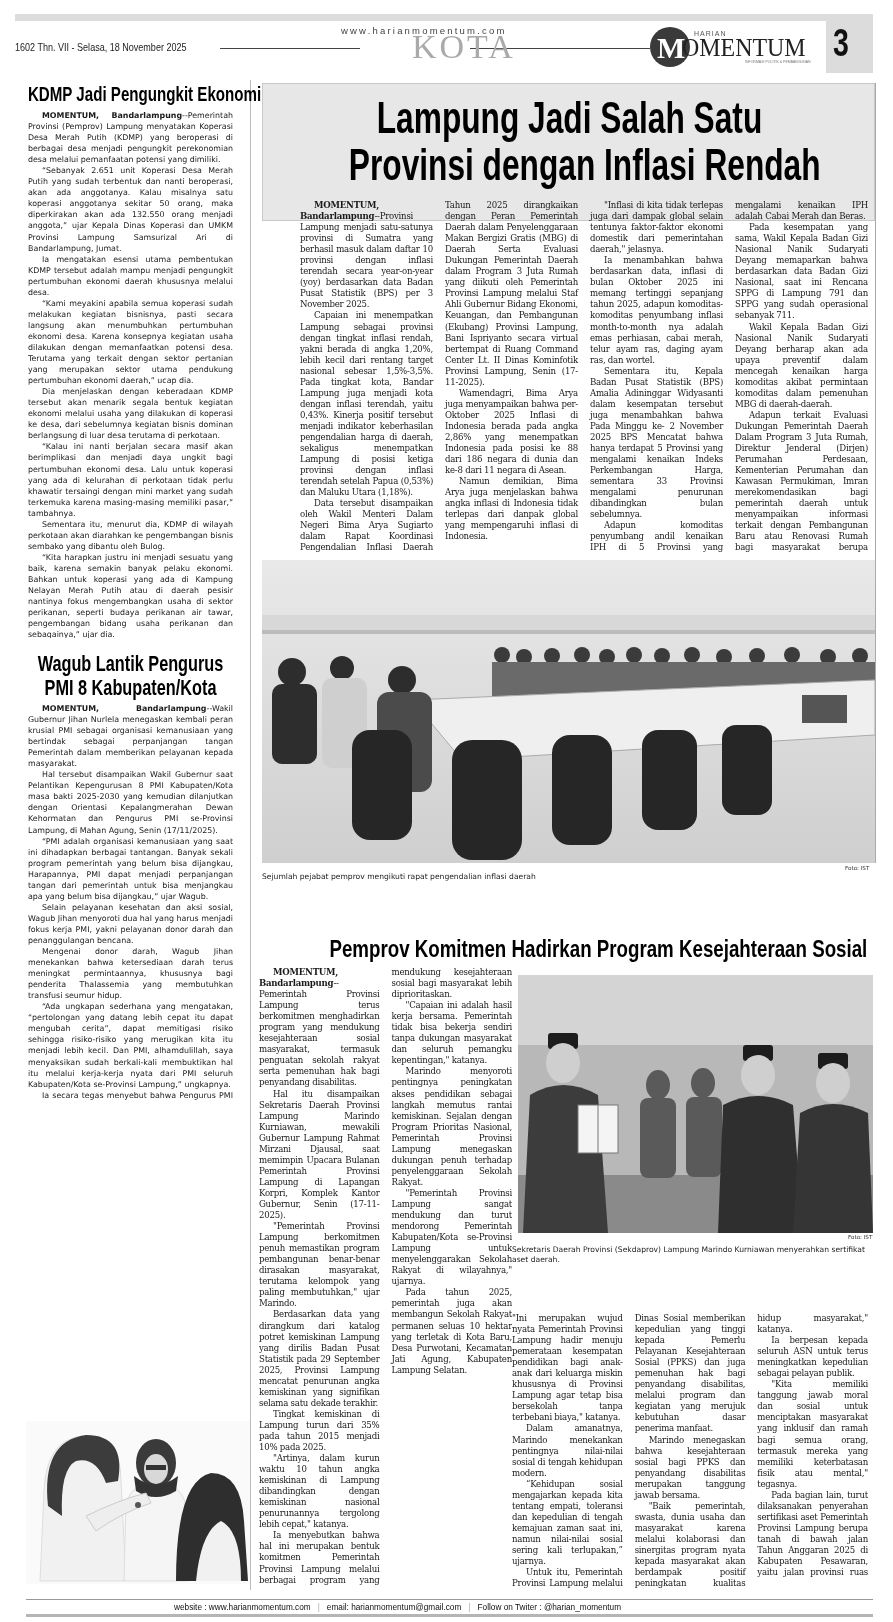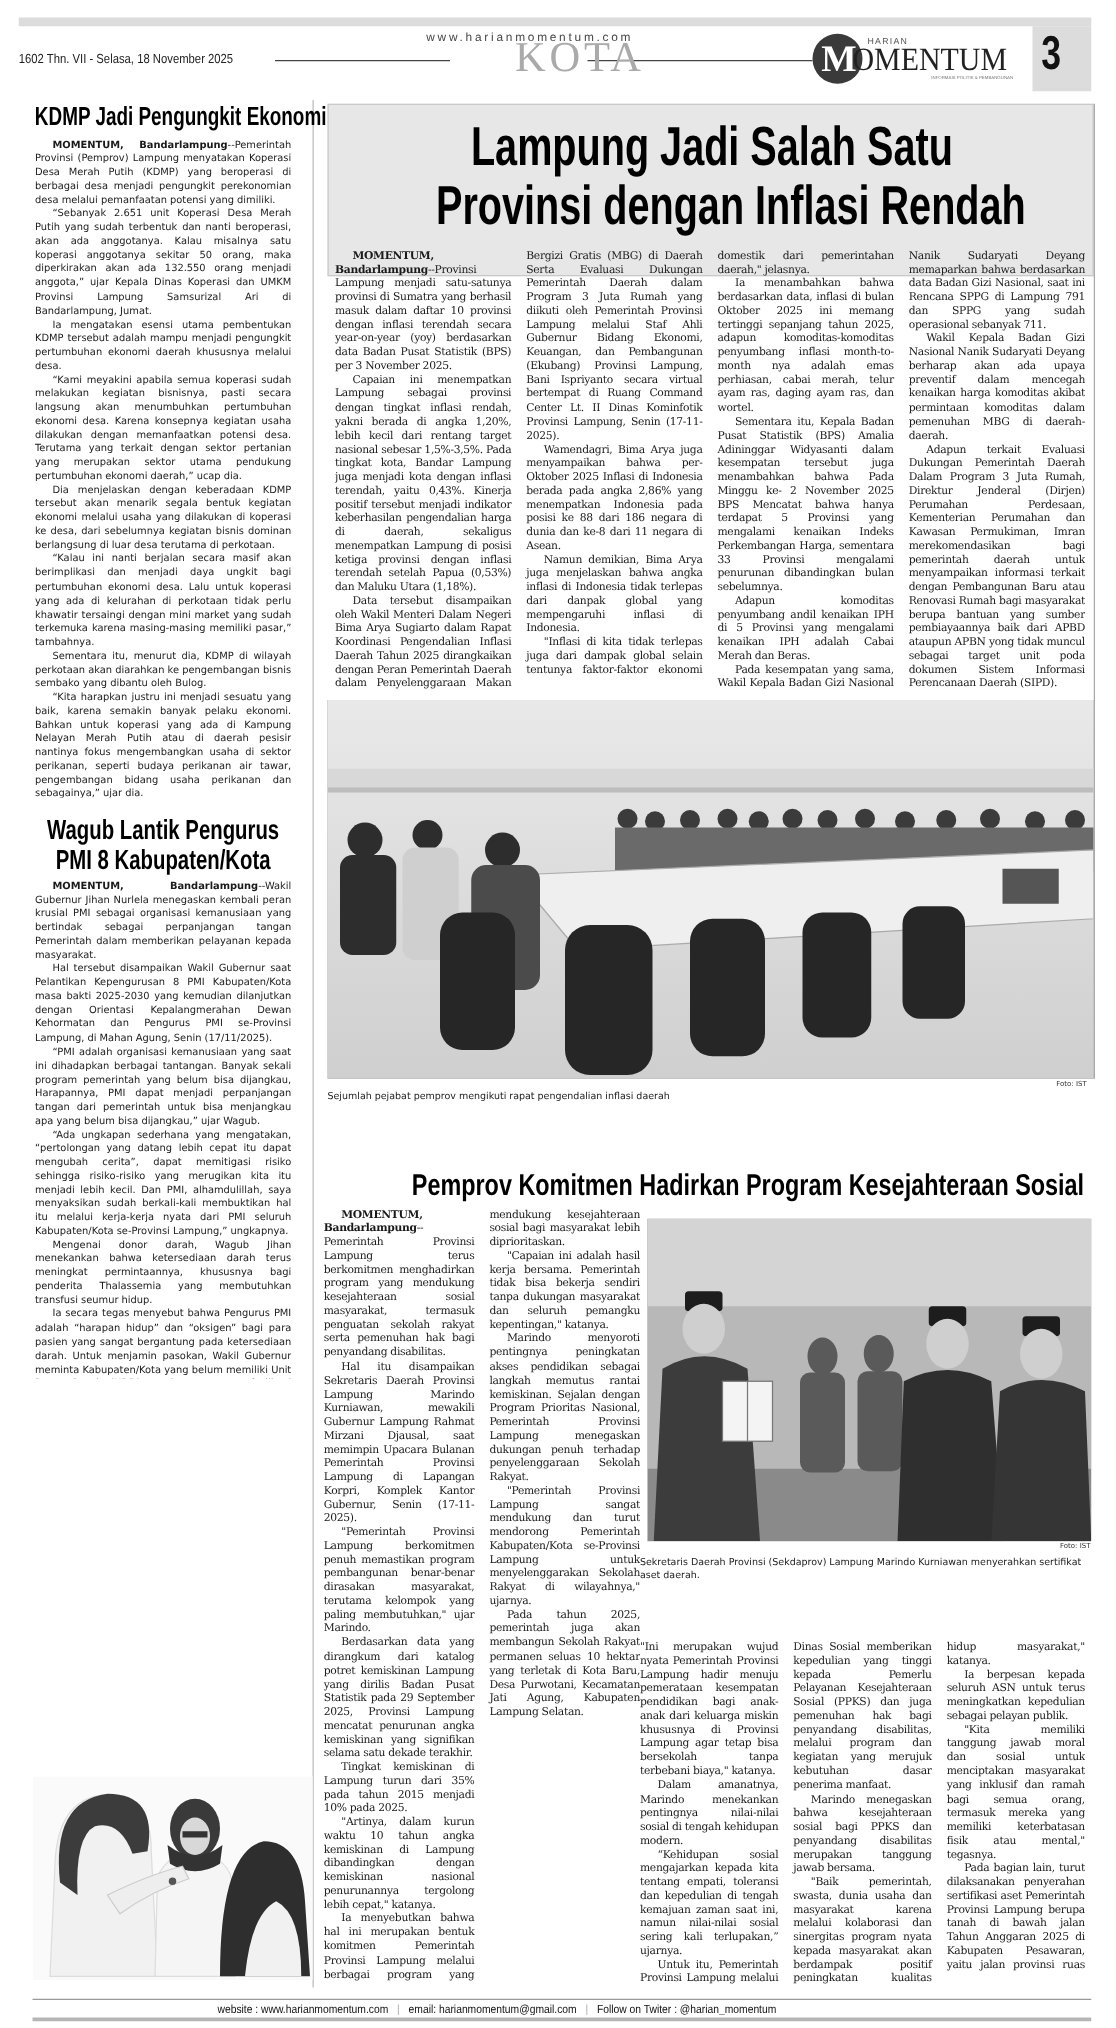--- a/index.html
+++ b/index.html
@@ -92,22 +92,23 @@
     <p>“Kalau ini nanti berjalan secara masif akan berimplikasi dan menjadi daya ungkit bagi pertumbuhan ekonomi desa. Lalu untuk koperasi yang ada di kelurahan di perkotaan tidak perlu khawatir tersaingi dengan mini market yang sudah terkemuka karena masing-masing memiliki pasar,” tambahnya.</p>
     <p>Sementara itu, menurut dia, KDMP di wilayah perkotaan akan diarahkan ke pengembangan bisnis sembako yang dibantu oleh Bulog.</p>
     <p>“Kita harapkan justru ini menjadi sesuatu yang baik, karena semakin banyak pelaku ekonomi. Bahkan untuk koperasi yang ada di Kampung Nelayan Merah Putih atau di daerah pesisir nantinya fokus mengembangkan usaha di sektor perikanan, seperti budaya perikanan air tawar, pengembangan bidang usaha perikanan dan sebagainya,” ujar dia.</p>
 
   </div>
   <div class="cond-title l-h2" style="white-space:normal;">Wagub Lantik Pengurus PMI 8 Kabupaten/Kota</div>
   <div class="sans-body a2-body">
     <p><span class="lead">MOMENTUM, Bandarlampung</span><span>--Wakil Gubernur Jihan Nurlela menegaskan kembali peran krusial PMI sebagai organisasi kemanusiaan yang bertindak sebagai perpanjangan tangan Pemerintah dalam memberikan pelayanan kepada masyarakat.</span></p>
     <p>Hal tersebut disampaikan Wakil Gubernur saat Pelantikan Kepengurusan 8 PMI Kabupaten/Kota masa bakti 2025-2030 yang kemudian dilanjutkan dengan Orientasi Kepalangmerahan Dewan Kehormatan dan Pengurus PMI se-Provinsi Lampung, di Mahan Agung, Senin (17/11/2025).</p>
     <p>“PMI adalah organisasi kemanusiaan yang saat ini dihadapkan berbagai tantangan. Banyak sekali program pemerintah yang belum bisa dijangkau, Harapannya, PMI dapat menjadi perpanjangan tangan dari pemerintah untuk bisa menjangkau apa yang belum bisa dijangkau,” ujar Wagub.</p>
+    <p>Selain pelayanan kesehatan dan aksi sosial, Wagub Jihan menyoroti dua hal yang harus menjadi fokus kerja PMI, yakni pelayanan donor darah dan penanggulangan bencana.</p>
+    <p>Mengenai donor darah, Wagub Jihan menekankan bahwa ketersediaan darah terus meningkat permintaannya, khususnya bagi penderita Thalassemia yang membutuhkan transfusi seumur hidup.</p>
     <p>“Ada ungkapan sederhana yang mengatakan, “pertolongan yang datang lebih cepat itu dapat mengubah cerita”, dapat memitigasi risiko sehingga risiko-risiko yang merugikan kita itu menjadi lebih kecil. Dan PMI, alhamdulillah, saya menyaksikan sudah berkali-kali membuktikan hal itu melalui kerja-kerja nyata dari PMI seluruh Kabupaten/Kota se-Provinsi Lampung,” ungkapnya.</p>
-    <p>Mengenai donor darah, Wagub Jihan menekankan bahwa ketersediaan darah terus meningkat permintaannya, khususnya bagi penderita Thalassemia yang membutuhkan transfusi seumur hidup.</p>
     <p>Ia secara tegas menyebut bahwa Pengurus PMI adalah “harapan hidup” dan “oksigen” bagi para pasien yang sangat bergantung pada ketersediaan darah. Untuk menjamin pasokan, Wakil Gubernur meminta Kabupaten/Kota yang belum memiliki Unit Donor Darah (UDD) untuk segera memfasilitasi pembentukan UDD.</p>
 
   </div>
 </div>
 
 <div class="left-photo">
   <svg width="224" height="163" viewBox="0 0 224 163">
     <rect width="224" height="163" fill="#fafafa"></rect>
 
     <path d="M14 160 L18 70 Q20 20 55 15 Q95 12 95 60 L100 160 Z" fill="#f1f1f1" stroke="#ddd"></path>
@@ -129,21 +130,21 @@
 
 <div class="headline-box">
   <div class="cond-title m-h1">
     <div>Lampung Jadi Salah Satu</div>
     <div>Provinsi dengan Inflasi Rendah</div>
   </div>
 </div>
 <div class="right-rule"></div>
 
 <div class="main-cols serif-body">
-  <div class="colbox" style="width:600px;column-count:4;column-gap:12px;column-fill:auto;height:363px;">
+  <div class="colbox" style="width:600px;column-count:4;column-gap:12px;column-fill:auto;height:363px;margin-left:32px;">
     <p><span class="lead">MOMENTUM, Bandarlampung</span><span>--Provinsi Lampung menjadi satu-satunya provinsi di Sumatra yang berhasil masuk dalam daftar 10 provinsi dengan inflasi terendah secara year-on-year (yoy) berdasarkan data Badan Pusat Statistik (BPS) per 3 November 2025.</span></p>
     <p>Capaian ini menempatkan Lampung sebagai provinsi dengan tingkat inflasi rendah, yakni berada di angka 1,20%, lebih kecil dari rentang target nasional sebesar 1,5%-3,5%. Pada tingkat kota, Bandar Lampung juga menjadi kota dengan inflasi terendah, yaitu 0,43%. Kinerja positif tersebut menjadi indikator keberhasilan pengendalian harga di daerah, sekaligus menempatkan Lampung di posisi ketiga provinsi dengan inflasi terendah setelah Papua (0,53%) dan Maluku Utara (1,18%).</p>
     <p>Data tersebut disampaikan oleh Wakil Menteri Dalam Negeri Bima Arya Sugiarto dalam Rapat Koordinasi Pengendalian Inflasi Daerah Tahun 2025 dirangkaikan dengan Peran Pemerintah Daerah dalam Penyelenggaraan Makan Bergizi Gratis (MBG) di Daerah Serta Evaluasi Dukungan Pemerintah Daerah dalam Program 3 Juta Rumah yang diikuti oleh Pemerintah Provinsi Lampung melalui Staf Ahli Gubernur Bidang Ekonomi, Keuangan, dan Pembangunan (Ekubang) Provinsi Lampung, Bani Ispriyanto secara virtual bertempat di Ruang Command Center Lt. II Dinas Kominfotik Provinsi Lampung, Senin (17-11-2025).</p>
     <p>Wamendagri, Bima Arya juga menyampaikan bahwa per-Oktober 2025 Inflasi di Indonesia berada pada angka 2,86% yang menempatkan Indonesia pada posisi ke 88 dari 186 negara di dunia dan ke-8 dari 11 negara di Asean.</p>
     <p>Namun demikian, Bima Arya juga menjelaskan bahwa angka inflasi di Indonesia tidak terlepas dari danpak global yang mempengaruhi inflasi di Indonesia.</p>
     <p>"Inflasi di kita tidak terlepas juga dari dampak global selain tentunya faktor-faktor ekonomi domestik dari pemerintahan daerah," jelasnya.</p>
     <p>Ia menambahkan bahwa berdasarkan data, inflasi di bulan Oktober 2025 ini memang tertinggi sepanjang tahun 2025, adapun komoditas-komoditas penyumbang inflasi month-to-month nya adalah emas perhiasan, cabai merah, telur ayam ras, daging ayam ras, dan wortel.</p>
     <p>Sementara itu, Kepala Badan Pusat Statistik (BPS) Amalia Adininggar Widyasanti dalam kesempatan tersebut juga menambahkan bahwa Pada Minggu ke- 2 November 2025 BPS Mencatat bahwa hanya terdapat 5 Provinsi yang mengalami kenaikan Indeks Perkembangan Harga, sementara 33 Provinsi mengalami penurunan dibandingkan bulan sebelumnya.</p>
     <p>Adapun komoditas penyumbang andil kenaikan IPH di 5 Provinsi yang mengalami kenaikan IPH adalah Cabai Merah dan Beras.</p>
     <p>Pada kesempatan yang sama, Wakil Kepala Badan Gizi Nasional Nanik Sudaryati Deyang memaparkan bahwa berdasarkan data Badan Gizi Nasional, saat ini Rencana SPPG di Lampung 791 dan SPPG yang sudah operasional sebanyak 711.</p>

